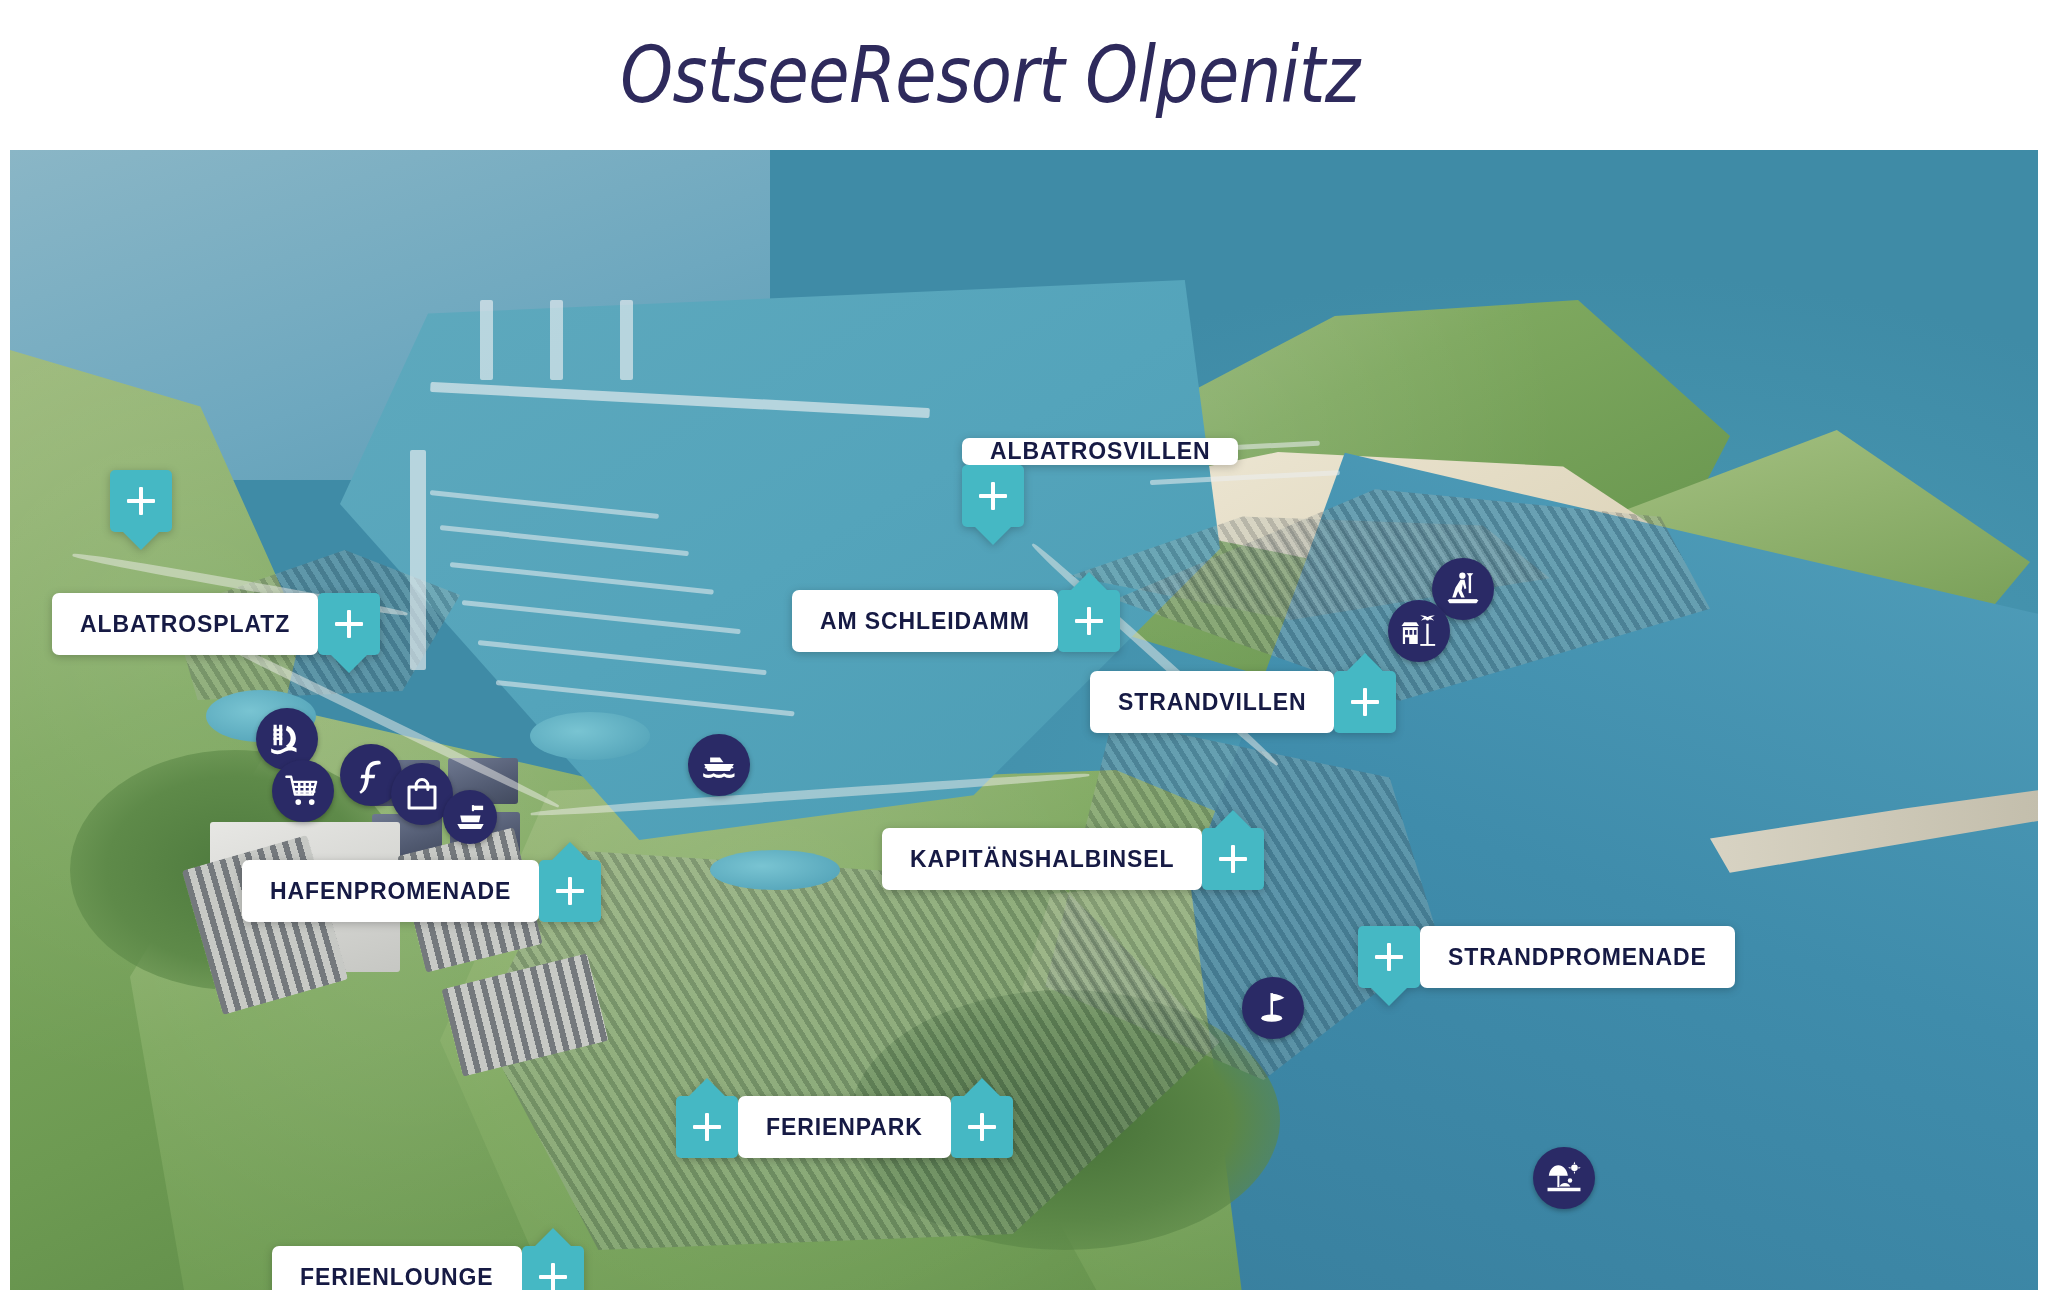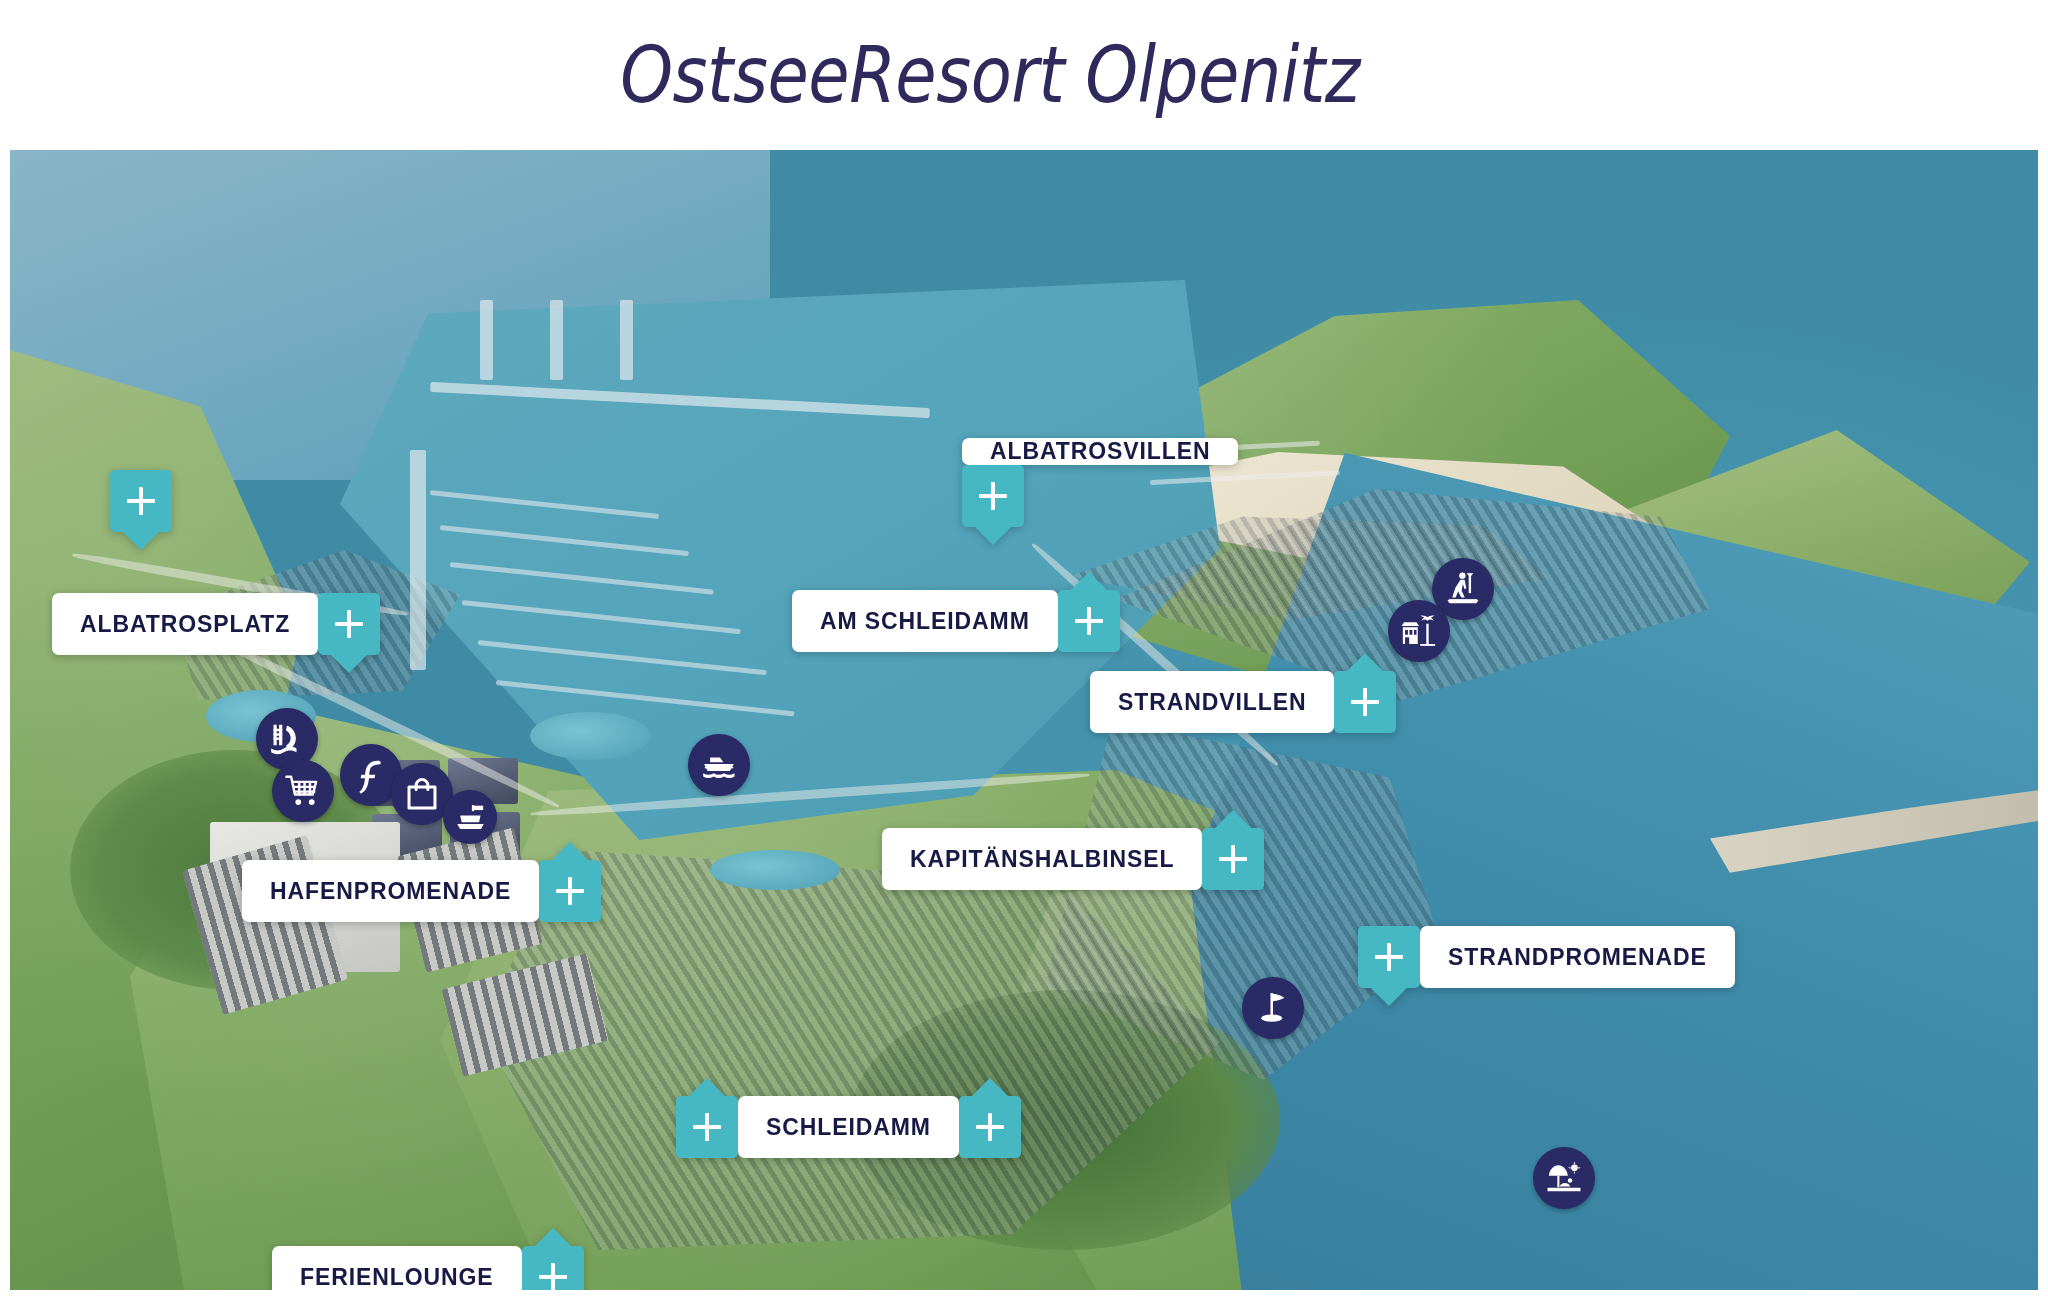--- a/index.html
+++ b/index.html
@@ -497,21 +497,21 @@
       <span class="chip-label">STRANDPROMENADE</span>
       <span class="chip-plus tail-down">
           <i class="tail"></i>
         </span>
     </div>
 
     <div class="chip" style="left:666px; top:946px;">
       <span class="chip-plus tail-up">
           <i class="tail"></i>
         </span>
-      <span class="chip-label">SCHLEIDAMM</span>
+      <span class="chip-label">FERIENPARK</span>
       <span class="chip-plus tail-up">
           <i class="tail"></i>
         </span>
     </div>
 
     <div class="chip" style="left:262px; top:1096px;">
       <span class="chip-label">FERIENLOUNGE</span>
       <span class="chip-plus tail-up">
           <i class="tail"></i>
         </span>

